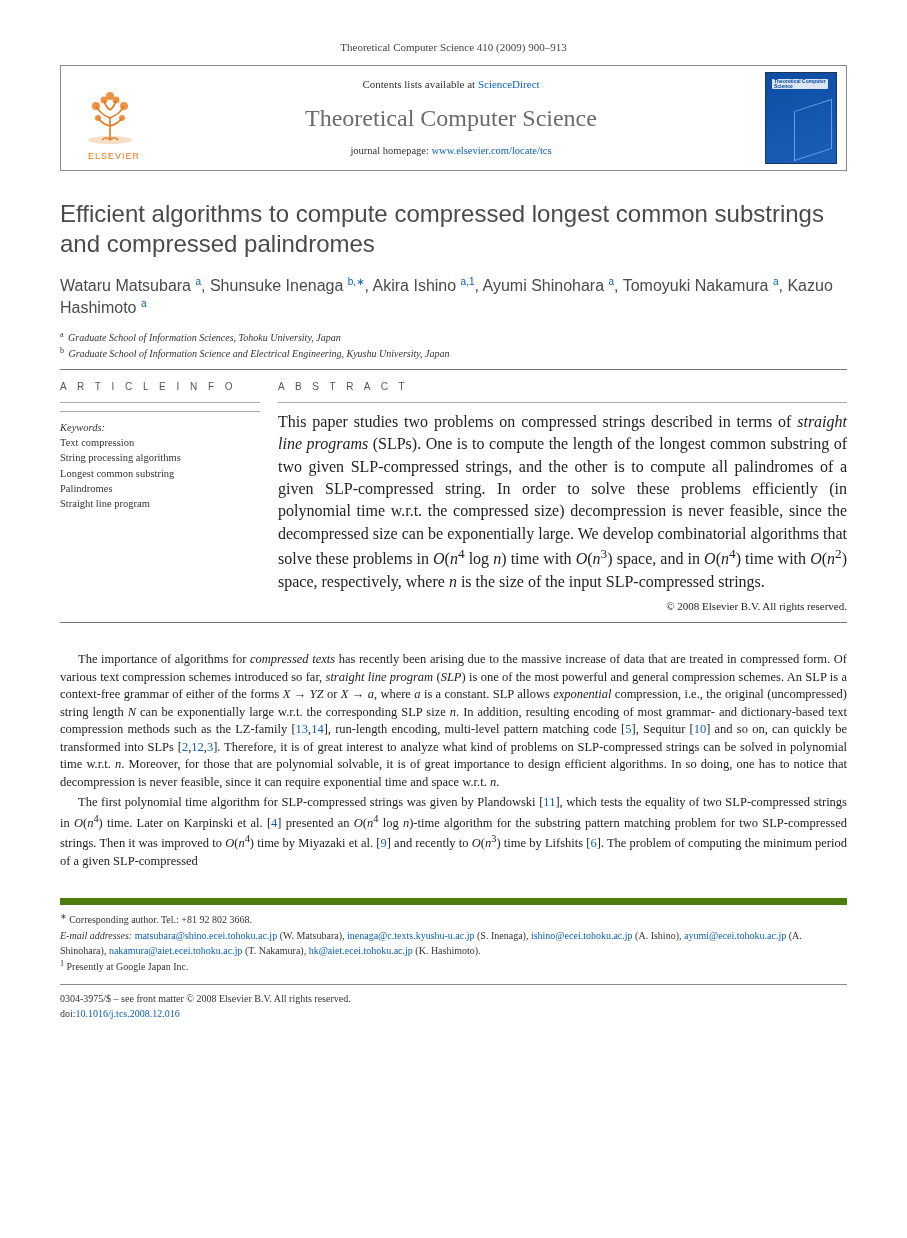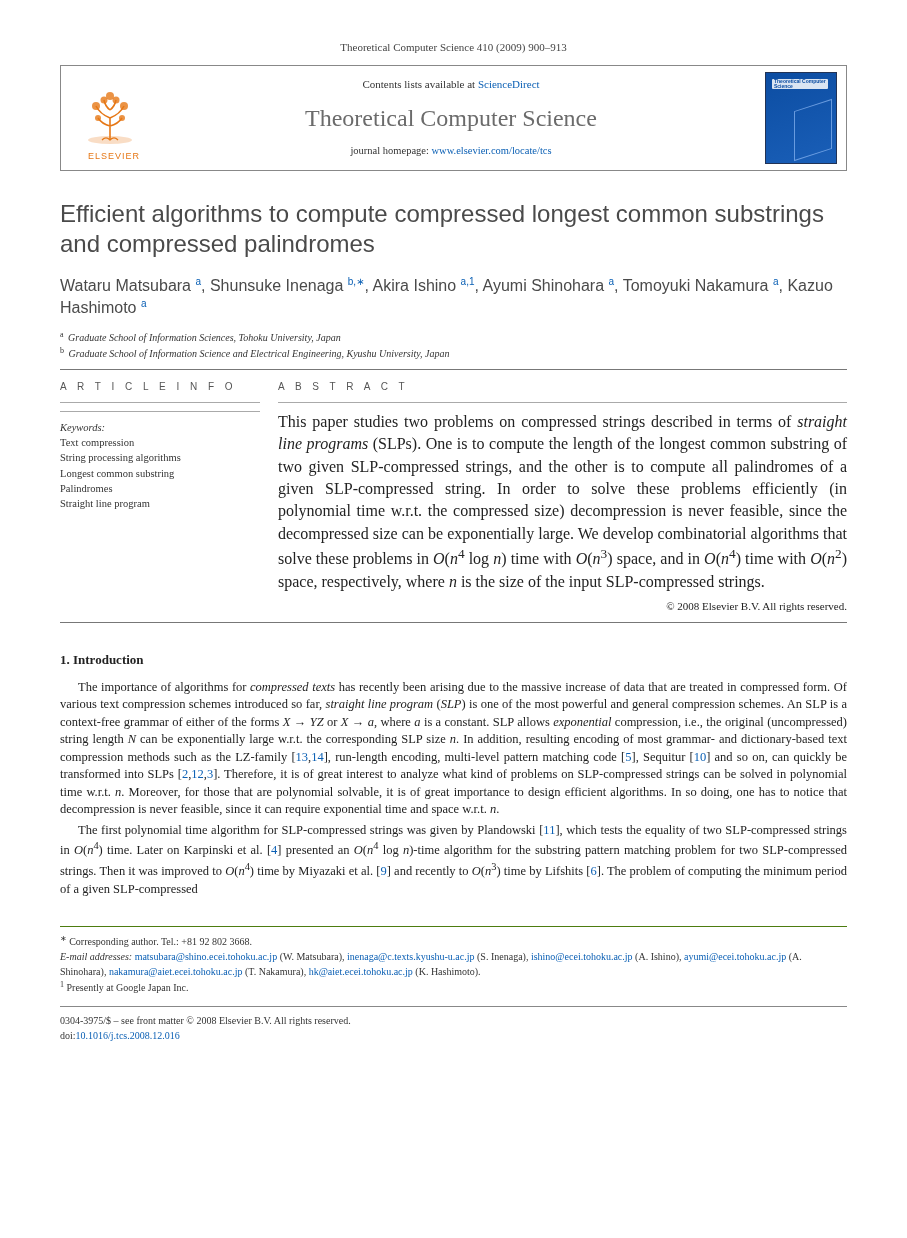--- a/index.html
+++ b/index.html
@@ -178,21 +178,21 @@
     font-size: 12.5px;
     line-height: 1.4;
     text-align: justify;
     text-indent: 18px;
     margin-bottom: 3px;
   }
   .body-para a { color: #0a5fb4; text-decoration: none; }
   .body-para .italic { font-style: italic; }
   .footnotes {
     margin-top: 28px;
-    border-top: 1px solid #4d7c0f;
+    border-top: 7px solid #4d7c0f;
     padding-top: 6px;
     font-size: 10px;
     line-height: 1.5;
     color: #333;
   }
   .footnotes a { color: #0a5fb4; text-decoration: none; }
   .fn-label { vertical-align: super; font-size: 8px; }
   .bottom-rule { border: 0; border-top: 1px solid #888; margin: 10px 0 6px 0; }
   .bottom-meta {
     font-size: 10px;
@@ -267,21 +267,20 @@
     <div class="section-label">A B S T R A C T</div>
     <hr class="rule-thin">
     <div class="abstract-text" id="abstract-body">This paper studies two problems on compressed strings described in terms of <span class="italic">straight line programs</span> (SLPs). One is to compute the length of the longest common substring of two given SLP-compressed strings, and the other is to compute all palindromes of a given SLP-compressed string. In order to solve these problems efficiently (in polynomial time w.r.t. the compressed size) decompression is never feasible, since the decompressed size can be exponentially large. We develop combinatorial algorithms that solve these problems in <span class="italic">O</span>(<span class="italic">n</span><sup>4</sup> log <span class="italic">n</span>) time with <span class="italic">O</span>(<span class="italic">n</span><sup>3</sup>) space, and in <span class="italic">O</span>(<span class="italic">n</span><sup>4</sup>) time with <span class="italic">O</span>(<span class="italic">n</span><sup>2</sup>) space, respectively, where <span class="italic">n</span> is the size of the input SLP-compressed strings.</div>
     <div class="copyright-line">© 2008 Elsevier B.V. All rights reserved.</div>
   </div>
 </div>
 
 <hr class="rule">
 
 <div class="intro-section">
-  <div class="section-heading">1. Introduction</div>
   <p class="body-para" id="intro-p1">The importance of algorithms for <span class="italic">compressed texts</span> has recently been arising due to the massive increase of data that are treated in compressed form. Of various text compression schemes introduced so far, <span class="italic">straight line program</span> (<span class="italic">SLP</span>) is one of the most powerful and general compression schemes. An SLP is a context-free grammar of either of the forms <span class="italic">X</span> → <span class="italic">YZ</span> or <span class="italic">X</span> → <span class="italic">a</span>, where <span class="italic">a</span> is a constant. SLP allows <span class="italic">exponential</span> compression, i.e., the original (uncompressed) string length <span class="italic">N</span> can be exponentially large w.r.t. the corresponding SLP size <span class="italic">n</span>. In addition, resulting encoding of most grammar- and dictionary-based text compression methods such as the LZ-family [<a>13</a>,<a>14</a>], run-length encoding, multi-level pattern matching code [<a>5</a>], Sequitur [<a>10</a>] and so on, can quickly be transformed into SLPs [<a>2</a>,<a>12</a>,<a>3</a>]. Therefore, it is of great interest to analyze what kind of problems on SLP-compressed strings can be solved in polynomial time w.r.t. <span class="italic">n</span>. Moreover, for those that are polynomial solvable, it is of great importance to design efficient algorithms. In so doing, one has to notice that decompression is never feasible, since it can require exponential time and space w.r.t. <span class="italic">n</span>.</p>
   <p class="body-para" id="intro-p2">The first polynomial time algorithm for SLP-compressed strings was given by Plandowski [<a>11</a>], which tests the equality of two SLP-compressed strings in <span class="italic">O</span>(<span class="italic">n</span><sup>4</sup>) time. Later on Karpinski et al. [<a>4</a>] presented an <span class="italic">O</span>(<span class="italic">n</span><sup>4</sup> log <span class="italic">n</span>)-time algorithm for the substring pattern matching problem for two SLP-compressed strings. Then it was improved to <span class="italic">O</span>(<span class="italic">n</span><sup>4</sup>) time by Miyazaki et al. [<a>9</a>] and recently to <span class="italic">O</span>(<span class="italic">n</span><sup>3</sup>) time by Lifshits [<a>6</a>]. The problem of computing the minimum period of a given SLP-compressed</p>
 </div>
 
 <div class="footnotes">
   <div>
     <span class="fn-label">∗</span> <span>Corresponding author. Tel.: +81 92 802 3668.</span>
   </div>
   <div id="emails-line">
     <span class="italic" style="font-style:italic">E-mail addresses:</span>

